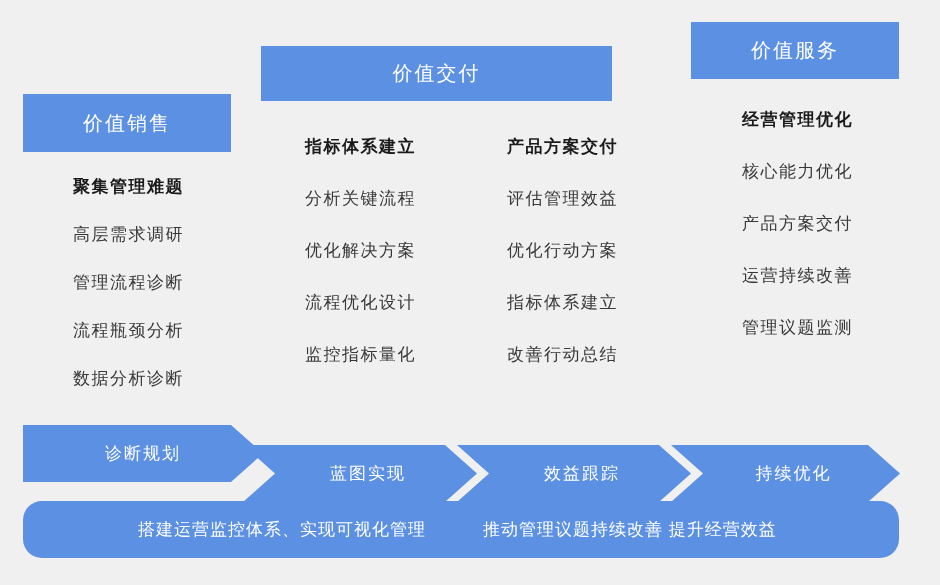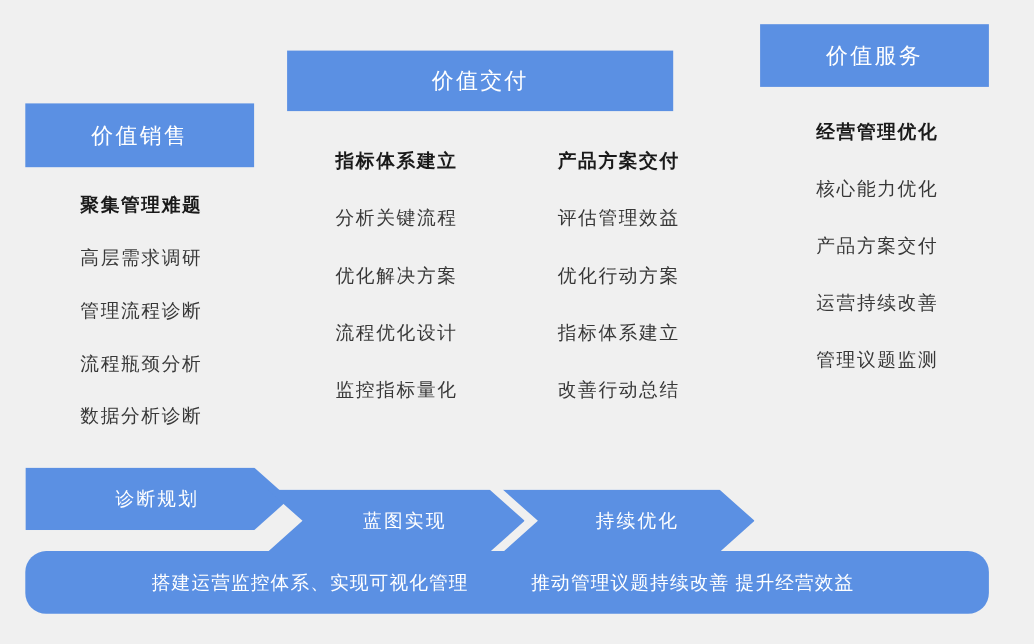--- a/index.html
+++ b/index.html
@@ -156,20 +156,23 @@
     <div class="row">管理议题监测</div>
   </div>
 
   <div class="arrow-band">
     <div class="arrow arrow--first">
       <span class="arrow__label">诊断规划</span>
     </div>
     <div class="arrow arrow--notched arrow--w2">
       <span class="arrow__label">蓝图实现</span>
     </div>
+    <div class="arrow arrow--notched arrow--w3">
+      <span class="arrow__label">效益跟踪</span>
+    </div>
     <div class="arrow arrow--notched arrow--w4">
       <span class="arrow__label">持续优化</span>
     </div>
   </div>
 
   <div class="footer-bar">
     <span class="footer-text--left">搭建运营监控体系、实现可视化管理</span>
     <span class="footer-text--right">推动管理议题持续改善 提升经营效益</span>
   </div>
 

